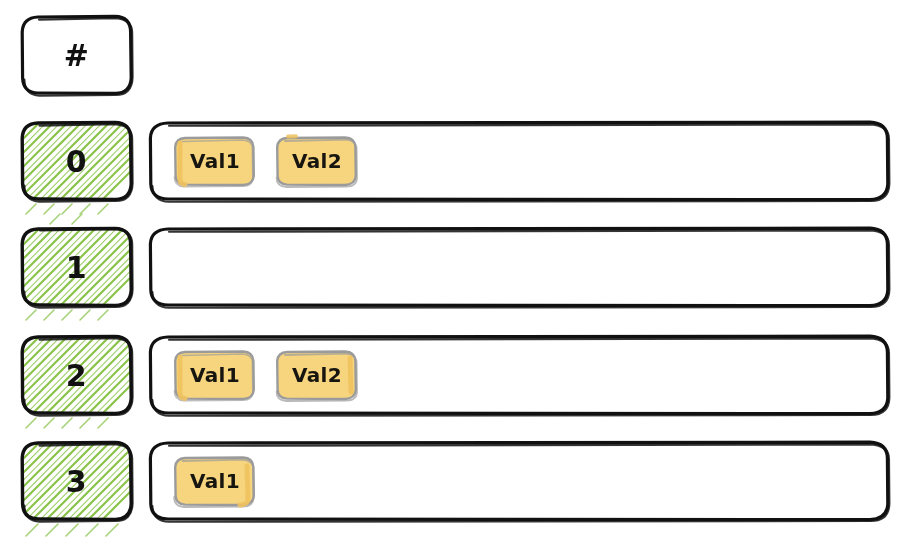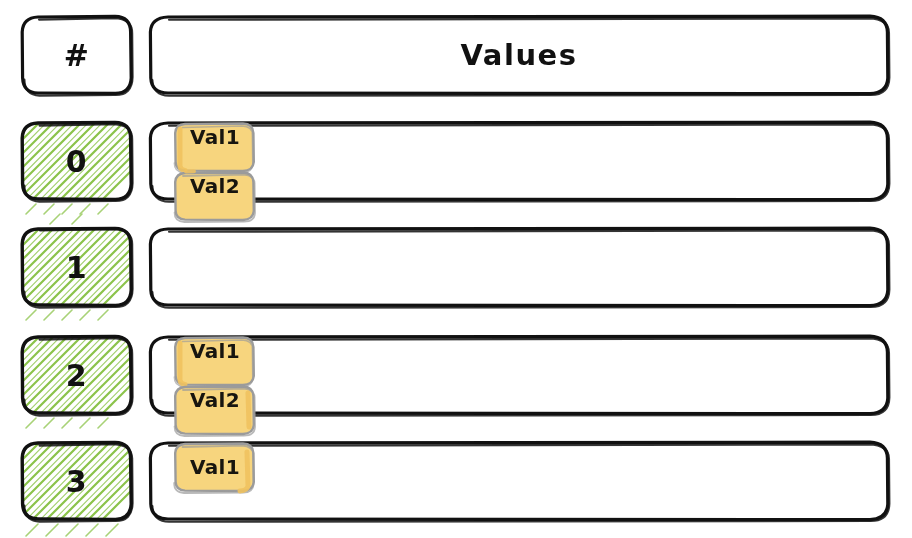--- a/index.html
+++ b/index.html
@@ -67,21 +67,20 @@
   
   .chips {
     position: absolute;
     top: 0;
     left: 0;
     height: 100%;
     display: flex;
     align-items: center;
     padding-left: 24px;
     gap: 16px;
-    flex-direction: column;
   }
   .chip {
     position: relative;
     width: 86px;
     height: 54px;
     display: flex;
     align-items: center;
     justify-content: center;
   }
   .chip > svg.chipframe {
@@ -107,27 +106,20 @@
 <div id="board">
 
   <div class="cell head-num" style="left:20px; top:14px; width:113px; height:82px;">
     <svg class="frame" width="113" height="82" viewBox="0 0 113 82">
       <path d="M18 3 L95 2.4 Q110.5 2.8 110.6 18 L111.2 64 Q110.4 79 95.5 79.4 L18 79 Q3.2 78.6 2.6 64 L2.2 18 Q2.8 3.6 18 3 Z" fill="none" stroke="#111111" stroke-width="3.2" stroke-linecap="round" stroke-linejoin="round"></path>
       <path d="M19 5.6 L94 4.2 Q112.6 4.8 112.2 19.5 L112.6 63 Q112.2 81.4 95 81 L19.5 81.6 Q4.6 81 4.4 65.5" fill="none" stroke="#111111" stroke-width="2.1" stroke-linecap="round" stroke-linejoin="round" opacity="0.85"></path>
     </svg>
     <div class="cell-label">#</div>
   </div>
 
-  <div class="cell head-values" style="left:148px; top:14px; width:742px; height:82px;">
-    <svg class="frame" width="742" height="82" viewBox="0 0 742 82">
-      <path d="M20 3 L722 2.2 Q739 3 739.4 18 L739.8 64 Q739 79 722 79.6 L20 79 Q3.4 78.6 2.8 64 L2.4 18 Q3 3.6 20 3 Z" fill="none" stroke="#111111" stroke-width="3.2" stroke-linecap="round" stroke-linejoin="round"></path>
-      <path d="M21 5.8 L721 4.4 Q741.4 5 741 19.5 L741.4 63.5 Q741 81.4 722 81 L21 81.8 Q4.8 81.2 4.4 66" fill="none" stroke="#111111" stroke-width="2.1" stroke-linecap="round" stroke-linejoin="round" opacity="0.85"></path>
-    </svg>
-    <div class="cell-label">Values</div>
-  </div>
 
   <div class="cell num-cell" style="left:20px; top:120px; width:113px; height:82px;">
     <svg class="frame" width="113" height="82" viewBox="0 0 113 82">
       <defs>
         <clipPath id="clip-r0">
           <path d="M18 3 L95 2.4 Q110.5 2.8 110.6 18 L111.2 64 Q110.4 79 95.5 79.4 L18 79 Q3.2 78.6 2.6 64 L2.2 18 Q2.8 3.6 18 3 Z"></path>
         </clipPath>
       </defs>
       <g clip-path="url(#clip-r0)">
         <g stroke="#8BC34A" stroke-width="2.2" stroke-linecap="round">

